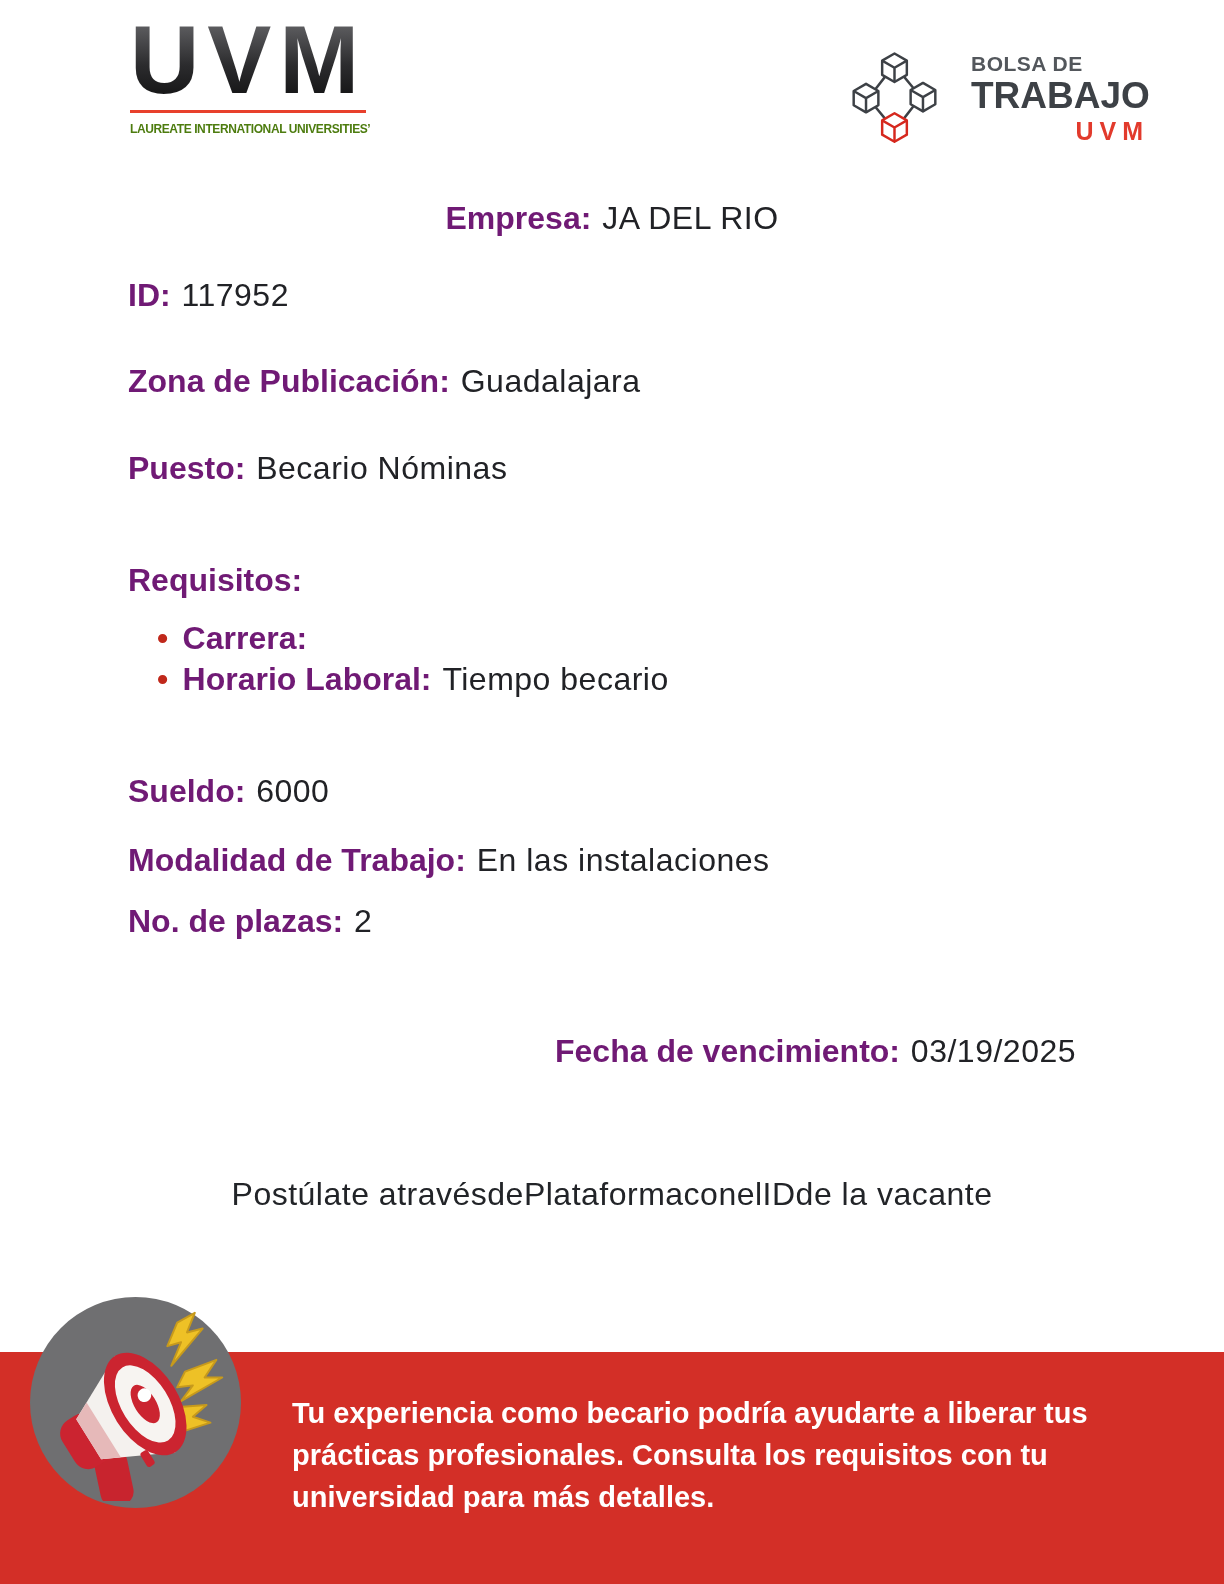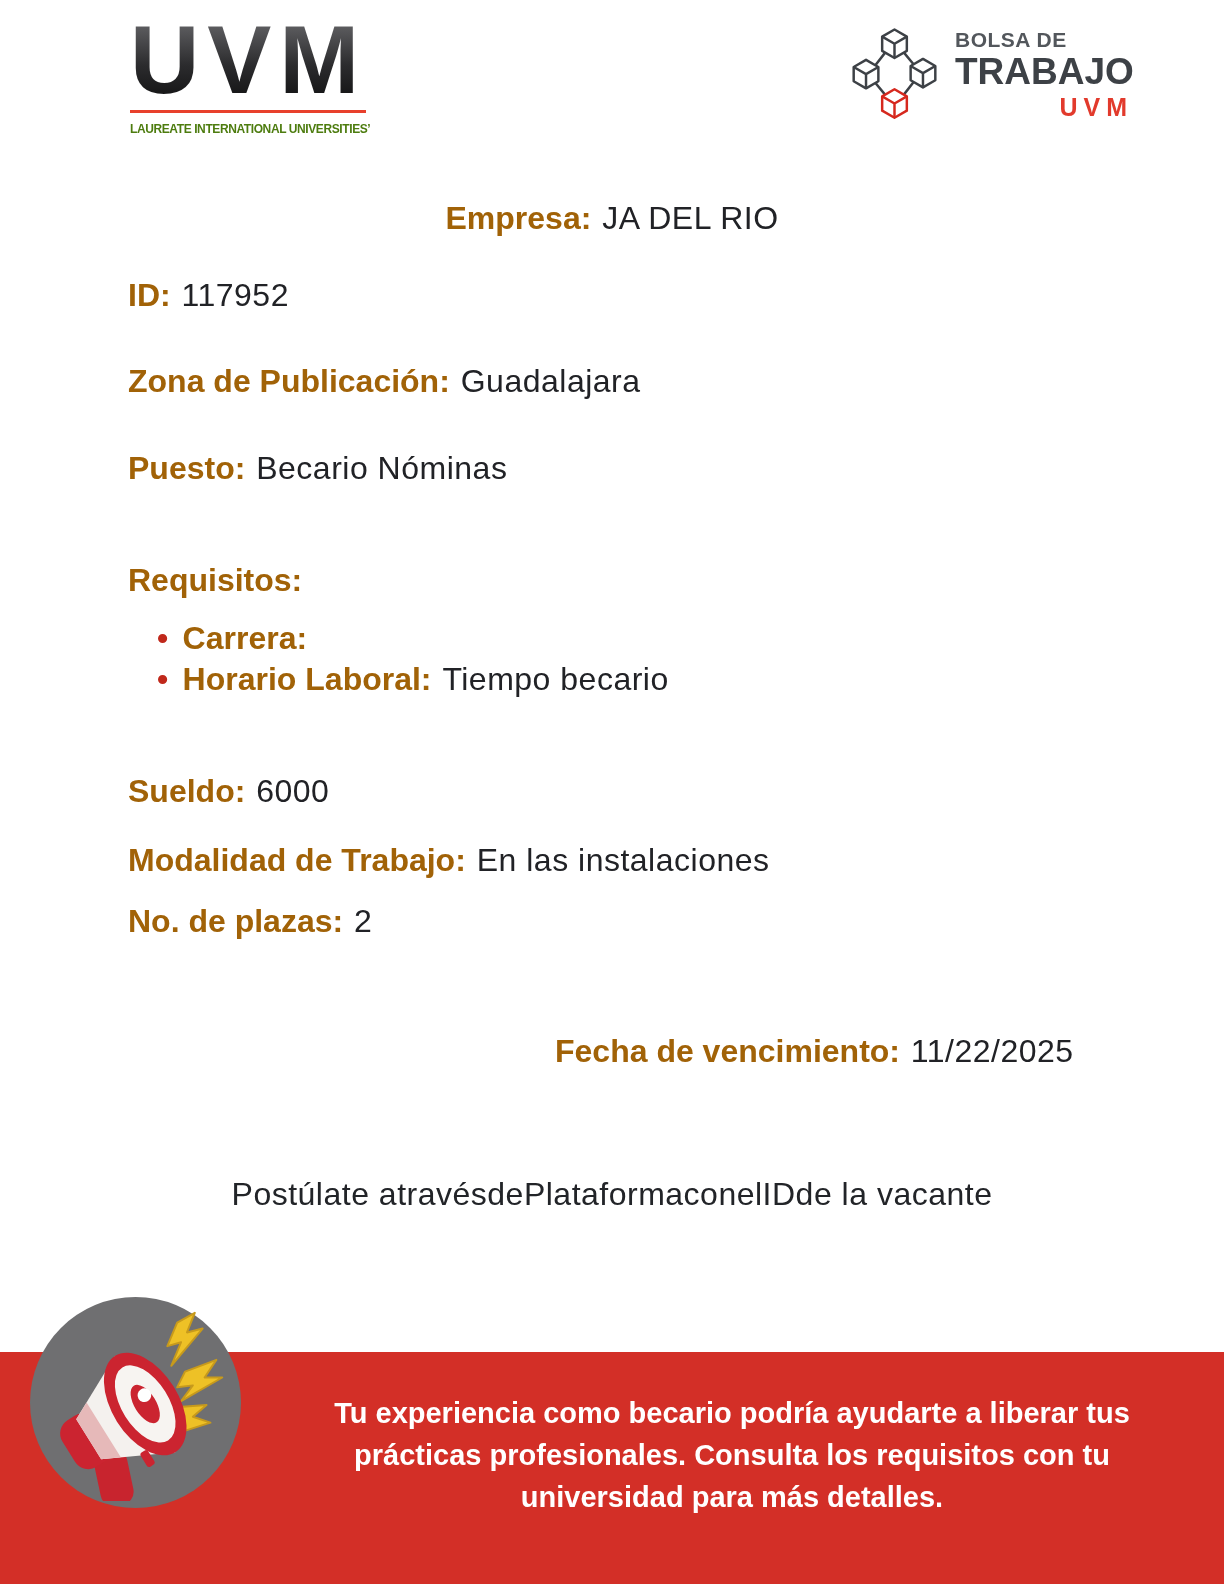--- a/index.html
+++ b/index.html
@@ -22,46 +22,46 @@
       background:linear-gradient(180deg,#6d6d70 0%, #2c2c2e 55%, #0d0d0e 100%);
       -webkit-background-clip:text; background-clip:text; color:transparent;
     }
   }
   .uvm-underline { margin-top:2px; width:236px; height:3px; background:#e8402c; }
   .uvm-tagline {
     margin-top:9px; font-size:12px; font-weight:700; letter-spacing:-0.4px;
     color:#4d7c0f; white-space:nowrap;
   }
 
-  .bolsa-logo { position:absolute; left:842px; top:20px; display:flex; gap:8px; }
+  .bolsa-logo { position:absolute; left:842px; top:44px; display:flex; gap:24px; }
   .bolsa-text { margin-top:8px; width:178px; }
   .bolsa-line1 { font-size:21px; font-weight:700; color:#53575c; letter-spacing:0.5px; }
   .bolsa-line2 { font-size:37px; font-weight:700; color:#3d4146; line-height:1.08; letter-spacing:0px; }
   .bolsa-line3 { font-size:25px; font-weight:700; color:#e23a2c; text-align:right; letter-spacing:6px; margin-top:1px; }
 
   
   .field { position:absolute; left:128px; font-size:32px; line-height:1; white-space:nowrap; }
-  .lbl { color:#a16207; font-weight:700; margin-right:0.34em; }
+  .lbl { color:#701a75; font-weight:700; margin-right:0.34em; }
   .val { color:#212226; letter-spacing:0.5px; }
   .centered { left:0; width:100%; text-align:center; }
 
   .bullet-row { left:157px; }
   .bullet { color:#c0281b; font-weight:700; margin-right:0.45em; }
 
   
   .cta-title { position:absolute; top:1172px; left:0; width:100%; text-align:center;
     font-size:27px; font-weight:700; color:#101012; }
   .cta-subtitle { position:absolute; top:1176px; left:0; width:100%; text-align:center;
     font-size:32px; color:#222428; letter-spacing:0.5px; }
 
   
   .banner { position:absolute; left:0; top:1352px; width:1224px; height:232px; background:#d32f27; }
   .banner-text {
     position:absolute; left:292px; top:1392px; width:880px;
-    text-align:center; color:#ffffff; font-size:29px; font-weight:700; line-height:1.45;
+    color:#ffffff; font-size:29px; font-weight:700; line-height:1.45;
   }
   .megaphone-circle {
     position:absolute; left:30px; top:1297px; width:211px; height:211px;
     background:#6f6f71; border-radius:50%; display:flex; align-items:center; justify-content:center;
   }
 </style>
 </head>
 <body>
 
 <div class="page">
@@ -138,21 +138,21 @@
 
   <div class="field" style="top:844px">
     <span class="lbl">Modalidad de Trabajo:</span><span class="val">En las instalaciones</span>
   </div>
 
   <div class="field" style="top:905px">
     <span class="lbl">No. de plazas:</span><span class="val">2</span>
   </div>
 
   <div class="field" style="top:1035px; left:555px">
-    <span class="lbl">Fecha de vencimiento:</span><span class="val">11/22/2025</span>
+    <span class="lbl">Fecha de vencimiento:</span><span class="val">03/19/2025</span>
   </div>
 
   <div class="cta-subtitle">Postúlate atravésdePlataformaconelIDde la vacante</div>
 
   <div class="banner"></div>
   <div class="banner-text">Tu experiencia como becario podría ayudarte a liberar tus prácticas profesionales. Consulta los requisitos con tu universidad para más detalles.</div>
 
   <div class="megaphone-circle">
     <svg width="196" height="196" viewBox="0 0 200 200">
 

